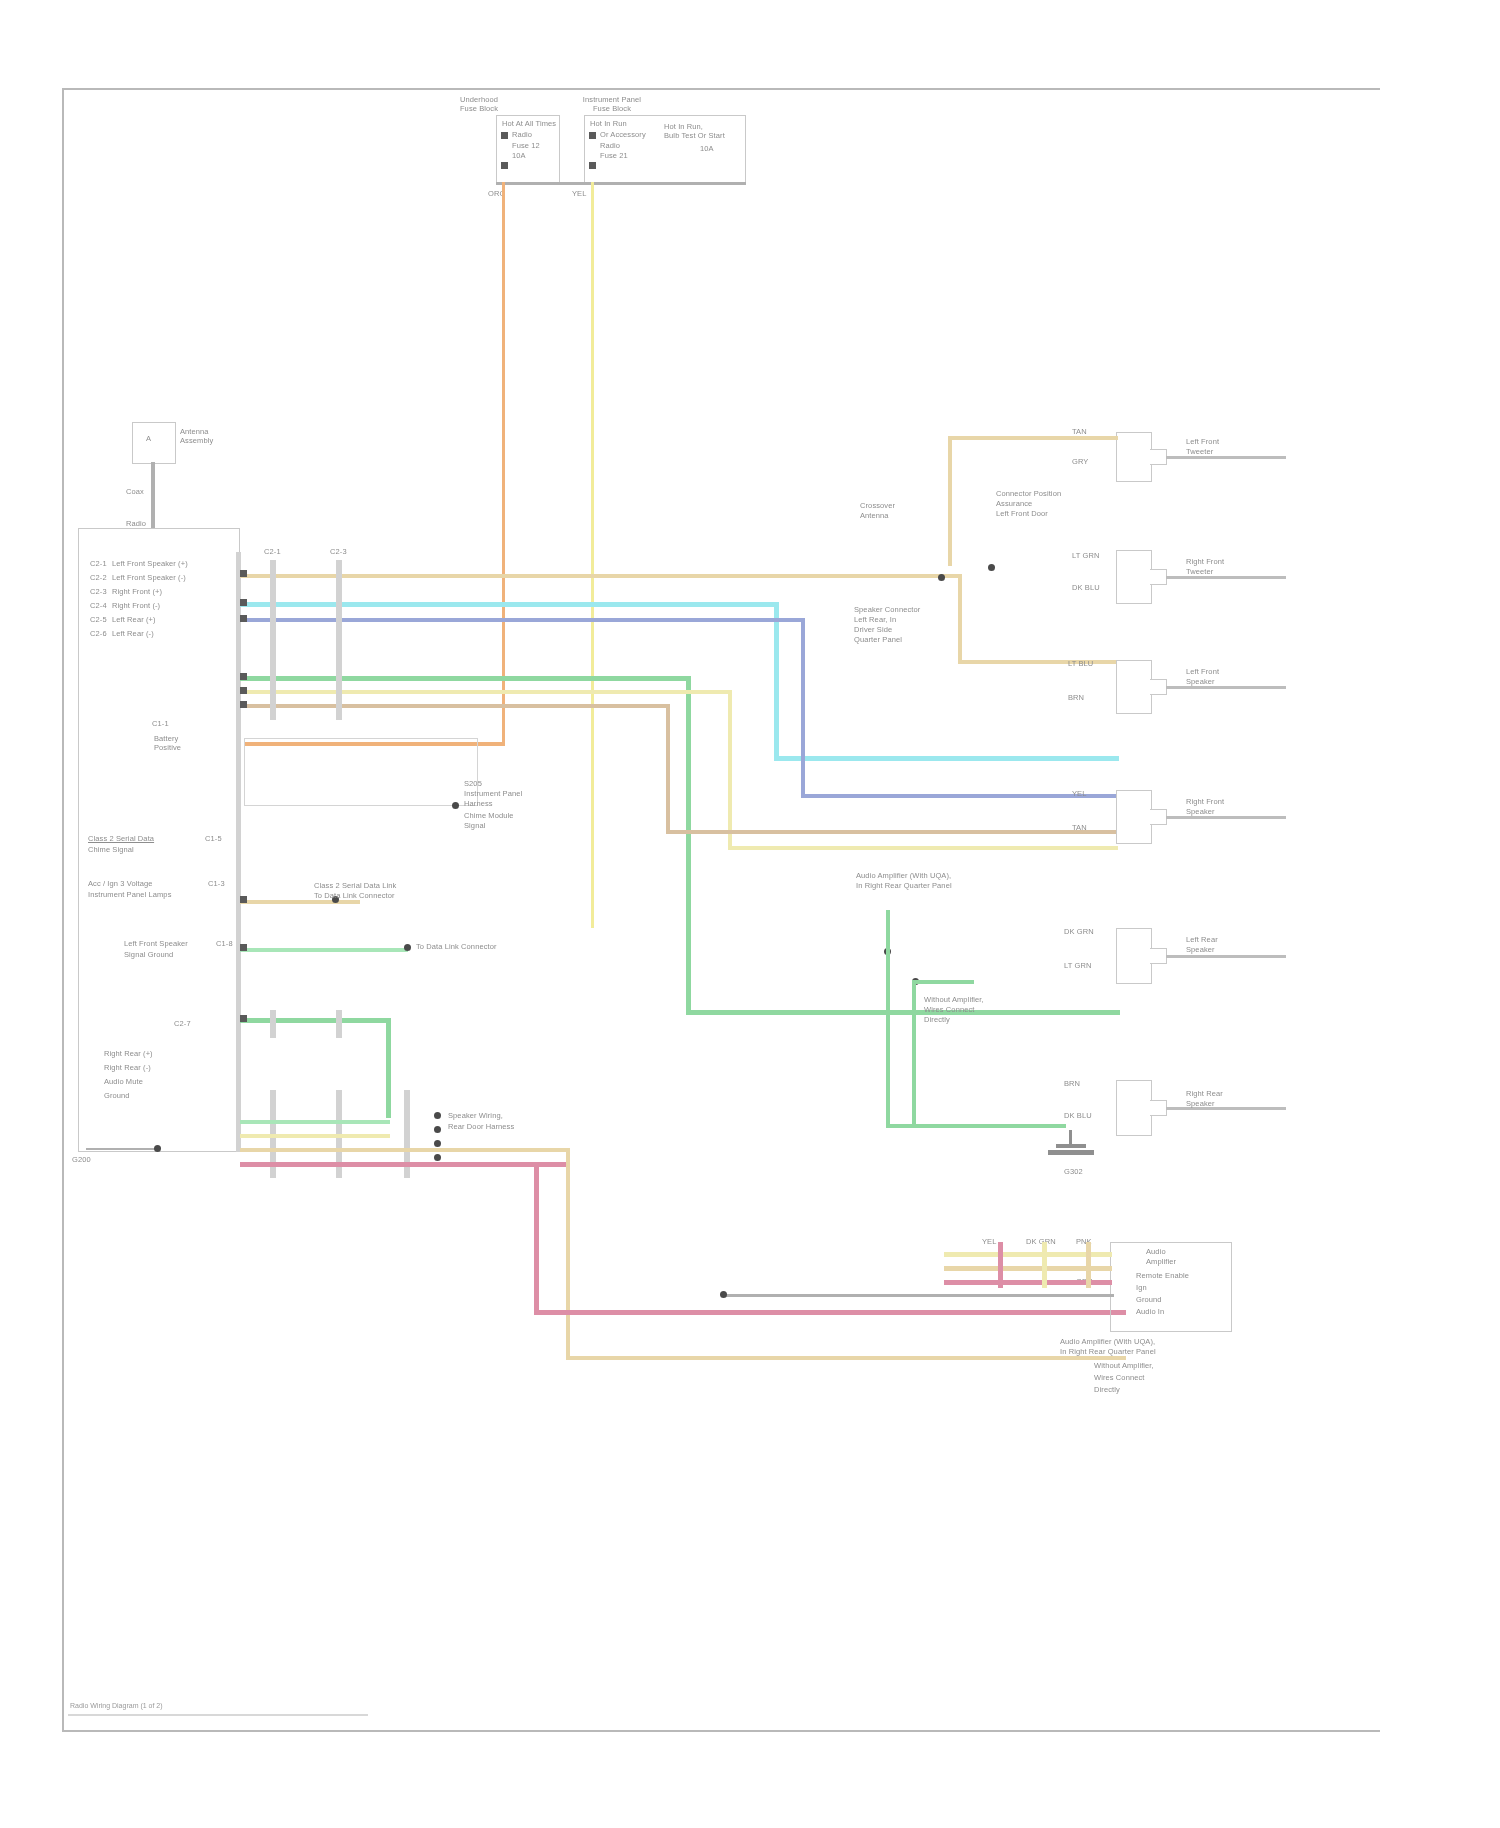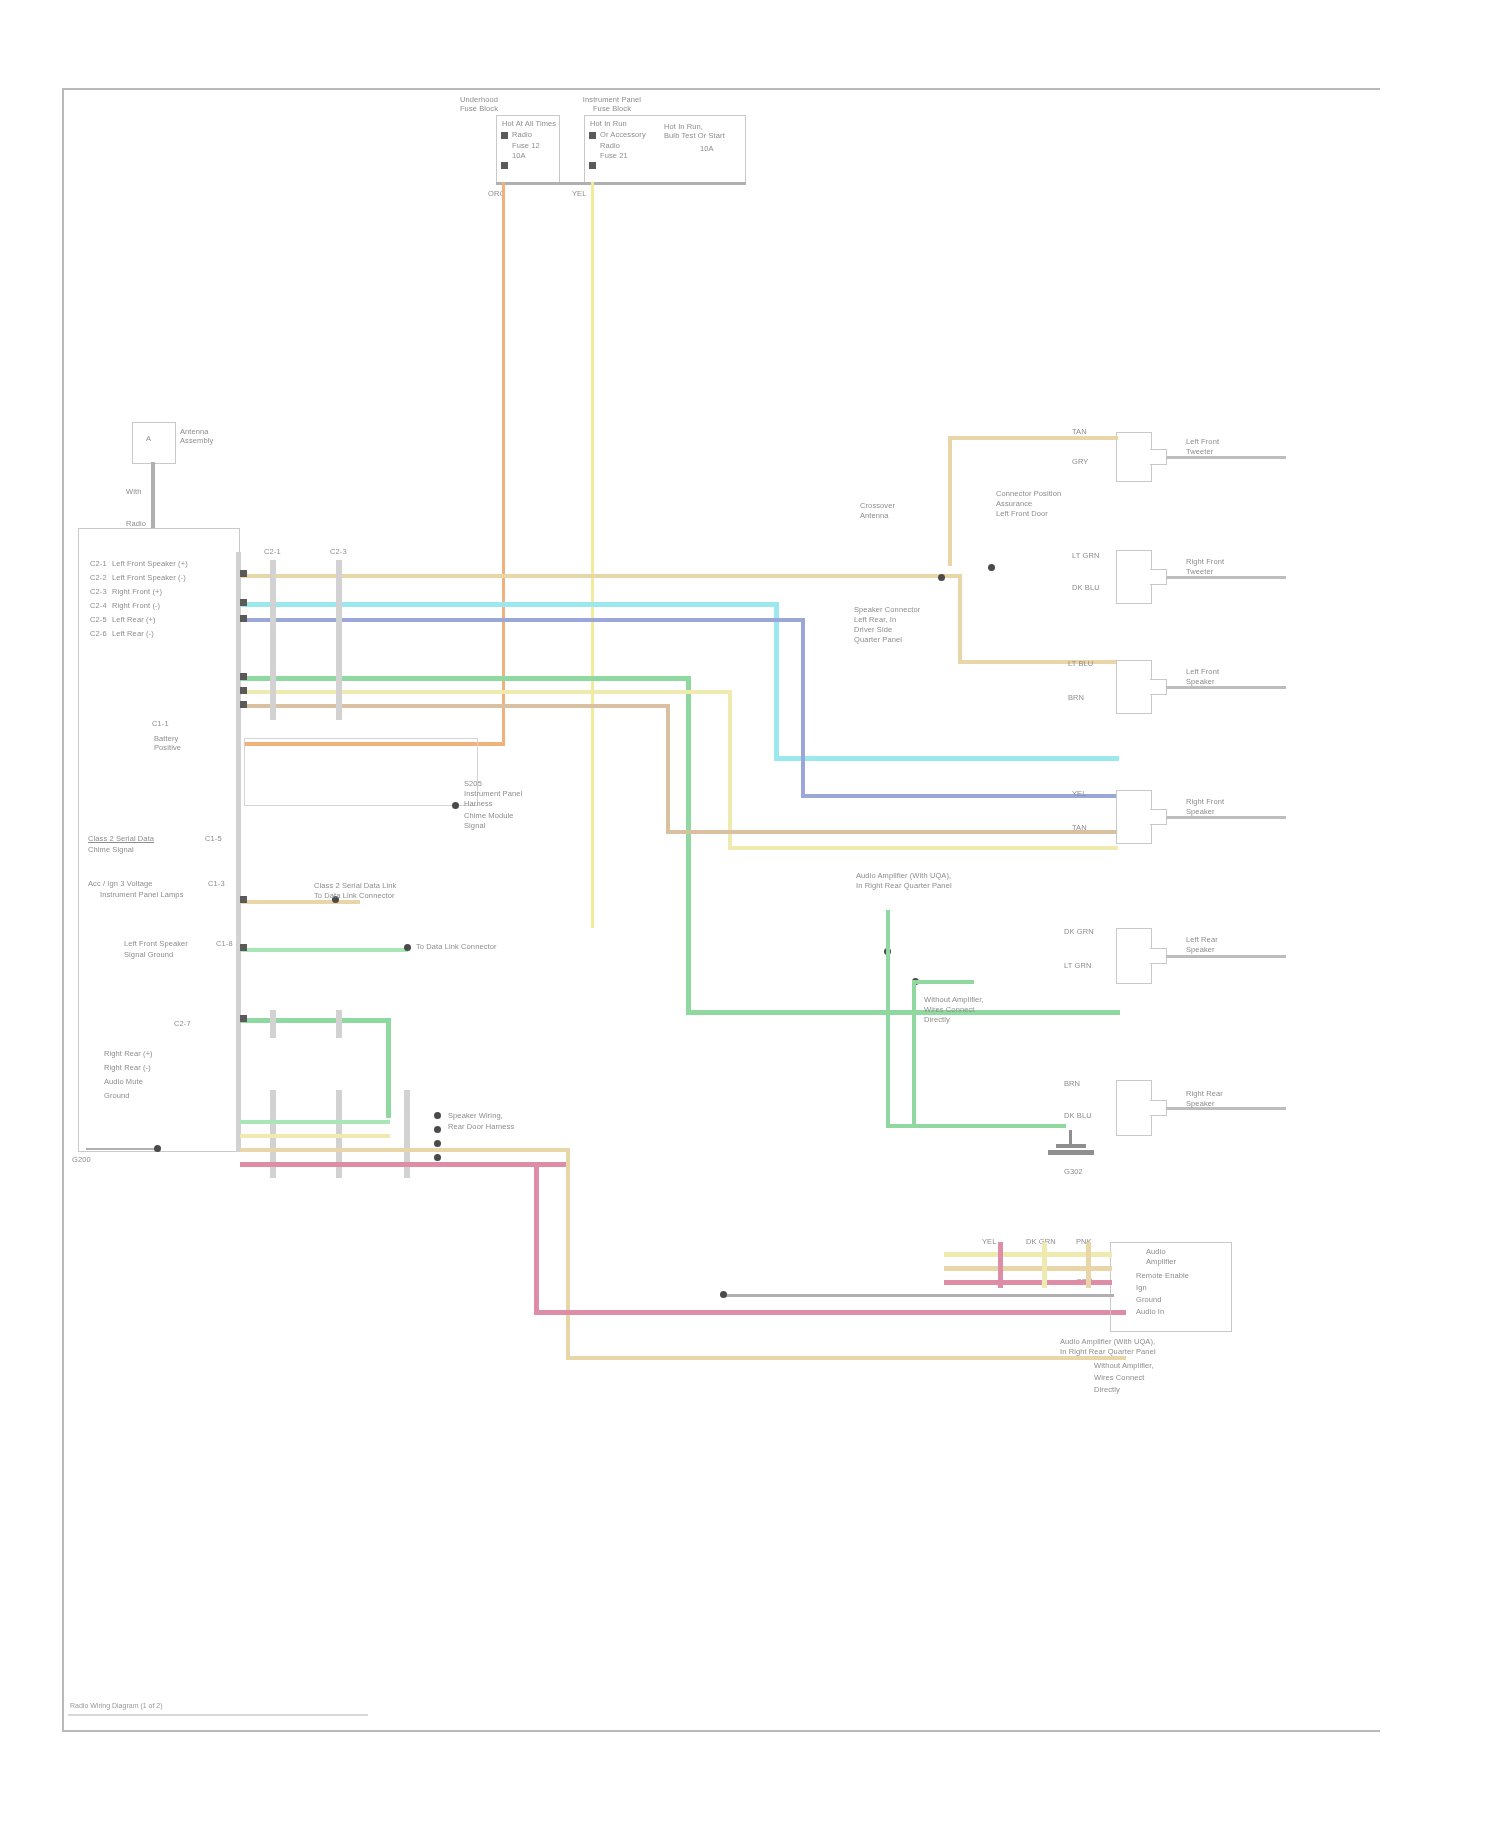--- a/index.html
+++ b/index.html
@@ -62,21 +62,21 @@
     <div class="wire v" style="left:438px;top:92px;height:562px;background:#f0b27a;"></div>
     <div class="wire h" style="left:180px;top:652px;width:261px;background:#f0b27a;"></div>
 
     <div class="wire v" style="left:527px;top:92px;height:746px;background:#f2ec9a;"></div>
 
     <div class="box" style="left:68px;top:332px;width:42px;height:40px;"></div>
     <div class="lbl" style="left:82px;top:345px;">A</div>
     <div class="lbl" style="left:116px;top:338px;">Antenna</div>
     <div class="lbl" style="left:116px;top:347px;">Assembly</div>
     <div class="wire v blk" style="left:87px;top:372px;height:66px;width:4px;"></div>
-    <div class="lbl" style="left:62px;top:398px;">With</div>
+    <div class="lbl" style="left:62px;top:398px;">Coax</div>
 
     <div class="box" style="left:14px;top:438px;width:160px;height:622px;"></div>
     <div class="lbl" style="left:62px;top:430px;">Radio</div>
 
     <div class="lbl" style="left:26px;top:470px;">C2-1</div>
     <div class="lbl" style="left:48px;top:470px;text-align:right;">Left Front Speaker (+)</div>
     <div class="lbl" style="left:26px;top:484px;">C2-2</div>
     <div class="lbl" style="left:48px;top:484px;">Left Front Speaker (-)</div>
     <div class="lbl" style="left:26px;top:498px;">C2-3</div>
     <div class="lbl" style="left:48px;top:498px;">Right Front (+)</div>
@@ -91,21 +91,21 @@
 
     <div class="lbl" style="left:88px;top:630px;">C1-1</div>
     <div class="lbl" style="left:90px;top:645px;">Battery</div>
     <div class="lbl" style="left:90px;top:654px;">Positive</div>
 
     <div class="lbl" style="left:24px;top:745px;text-decoration:underline;">Class 2 Serial Data</div>
     <div class="lbl" style="left:24px;top:756px;">Chime Signal</div>
     <div class="lbl" style="left:141px;top:745px;">C1-5</div>
 
     <div class="lbl" style="left:24px;top:790px;">Acc / Ign 3 Voltage</div>
-    <div class="lbl" style="left:36px;top:801px;">Instrument Panel Lamps</div>
+    <div class="lbl" style="left:24px;top:801px;">Instrument Panel Lamps</div>
     <div class="lbl" style="left:144px;top:790px;">C1-3</div>
 
     <div class="lbl" style="left:60px;top:850px;">Left Front Speaker</div>
     <div class="lbl" style="left:60px;top:861px;">Signal Ground</div>
     <div class="lbl" style="left:152px;top:850px;">C1-8</div>
 
     <div class="lbl" style="left:110px;top:930px;">C2-7</div>
     <div class="lbl" style="left:40px;top:960px;">Right Rear (+)</div>
     <div class="lbl" style="left:40px;top:974px;">Right Rear (-)</div>
     <div class="lbl" style="left:40px;top:988px;">Audio Mute</div>

